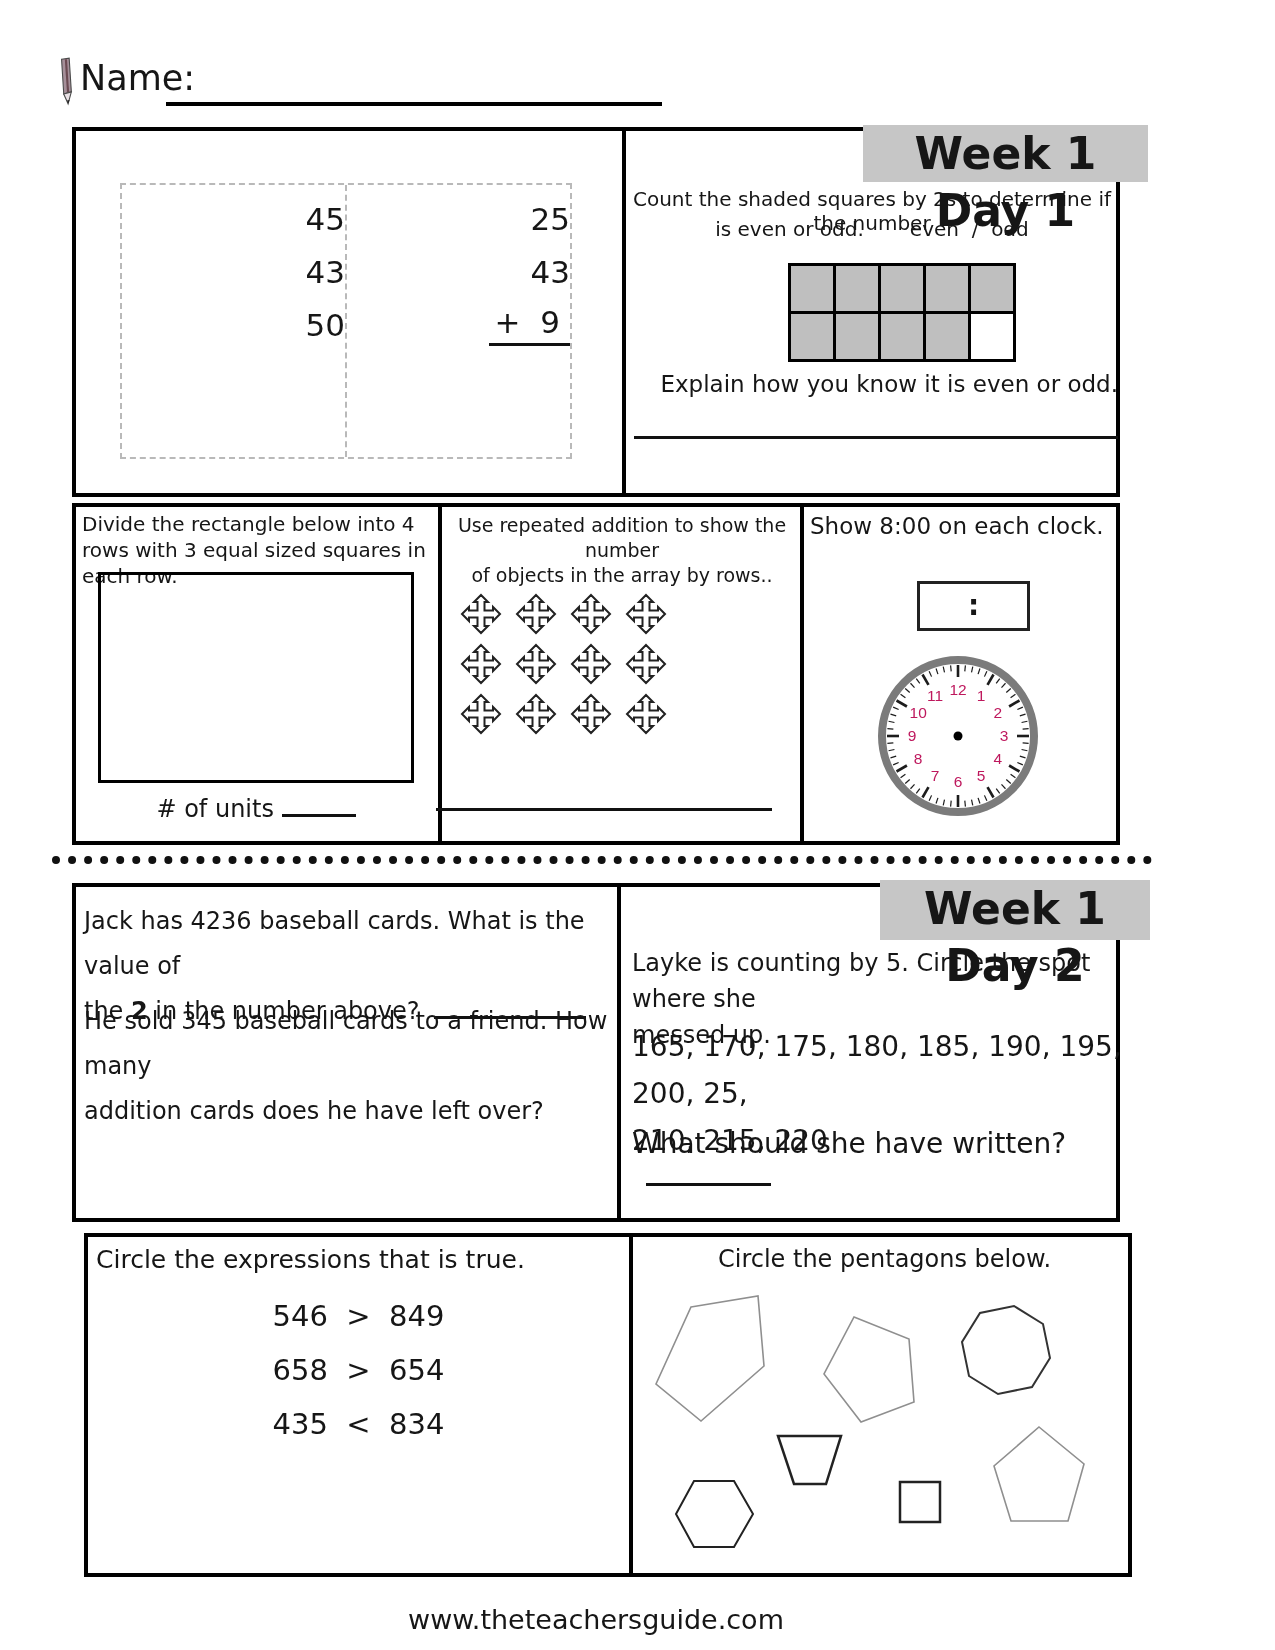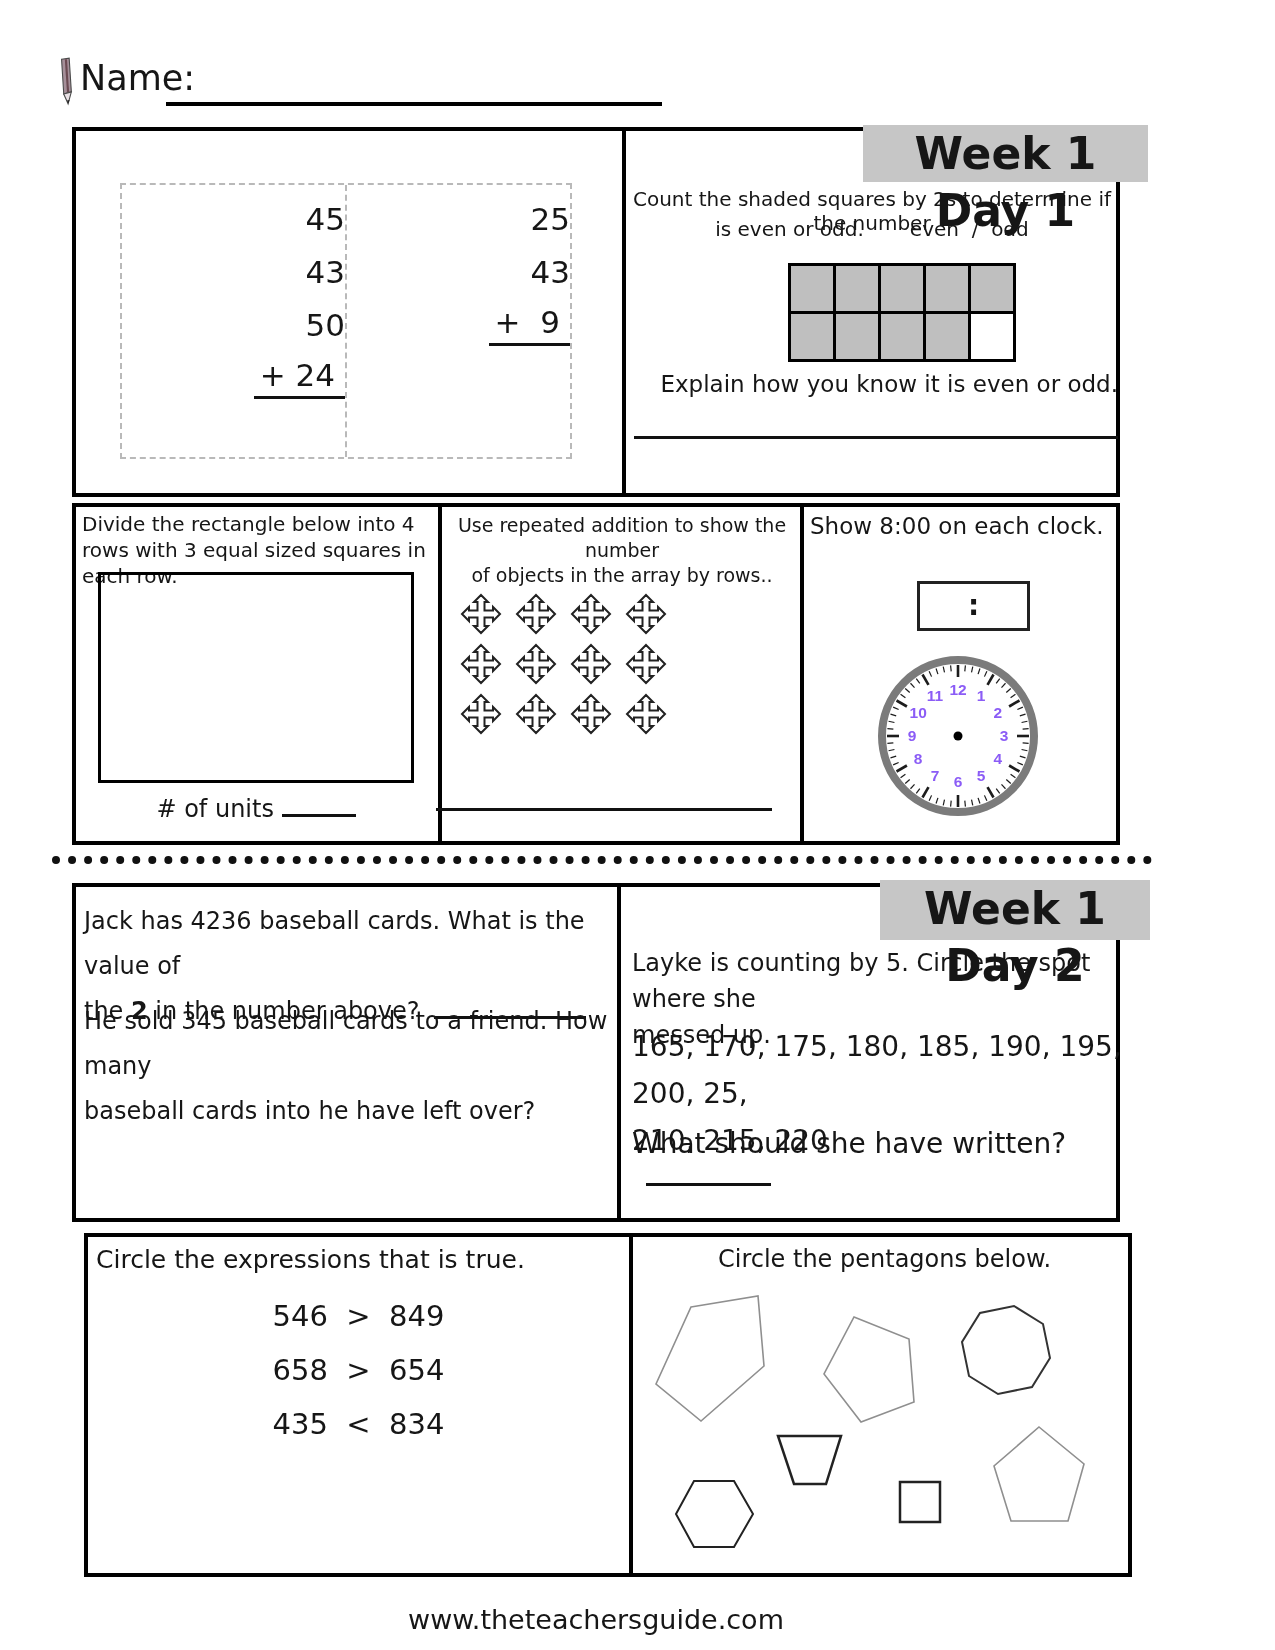--- a/index.html
+++ b/index.html
@@ -81,21 +81,21 @@
 
   
   .clock-prompt { left:734px; top:6px; width:310px; font-size:23px; }
   .digital-rect {
     left:841px; top:74px; width:113px; height:50px; border:3px solid #222;
     text-align:center; font-size:28px; font-weight:bold; line-height:44px;
   }
   .analog-wrap { left:800px; top:147px; width:164px; height:164px; }
   .clock-num {
     position:absolute; transform:translate(-50%,-50%);
-    font-family:"Liberation Sans", sans-serif; font-weight:bold; font-size:15.5px; color:#8b5cf6;
+    font-family:"Liberation Sans", sans-serif; font-weight:normal; font-size:15.5px; color:#be185d;
   }
 
   
   .dotted-sep { left:52px; top:856px; width:1100px; border-top:8px dotted #111; }
 
   
   .jack-p1 { left:8px; top:12px; width:528px; font-size:24px; line-height:45px; }
   .jack-p2 { left:8px; top:112px; width:528px; font-size:24px; line-height:45px; }
   .jack-blank { width:152px; height:18px; margin-left:14px; }
   .layke-prompt { left:556px; top:58px; width:480px; font-size:24px; line-height:36px; }
@@ -137,21 +137,20 @@
   <div class="abs day-header day1-header">Week 1 Day 1</div>
 
   <div class="abs box box-a">
     <div class="vdiv" style="left:546px;"></div>
 
     <div class="abs add-dashed">
       <div class="add-col" id="add-col-left">
           <div class="add-row">45</div>
           <div class="add-row">43</div>
           <div class="add-row">50</div>
-          <div class="add-last-wrap"><span class="add-last">+ 24</span></div>
         </div>
       <div class="add-col add-col-right" id="add-col-right">
           <div class="add-row">25</div>
           <div class="add-row">43</div>
           <div class="add-last-wrap"><span class="add-last">+  9</span></div>
         </div>
     </div>
 
     <div class="abs eo-line1">Count the shaded squares by 2s to determine if the  number</div>
     <div class="abs eo-line2">
@@ -331,21 +330,21 @@
 
   <div class="abs box box-c">
     <div class="vdiv" style="left:541px;"></div>
 
     <div class="abs jack-p1">
       <div>Jack has 4236 baseball cards.  What is the value of</div>
       <div><span>the </span><b>2</b><span> in the number above?</span><span class="blank jack-blank"></span></div>
     </div>
     <div class="abs jack-p2">
       <div>He sold 345 baseball cards to a friend.  How many</div>
-      <div>baseball cards into he have left over?</div>
+      <div>addition cards does he have left over?</div>
     </div>
 
     <div class="abs layke-prompt">
       <div>Layke is counting by 5.  Circle the spot where she</div>
       <div>messed up.</div>
     </div>
     <div class="abs layke-seq">
       <div>165, 170, 175, 180, 185, 190, 195, 200, 25,</div>
       <div>210, 215, 220</div>
     </div>

